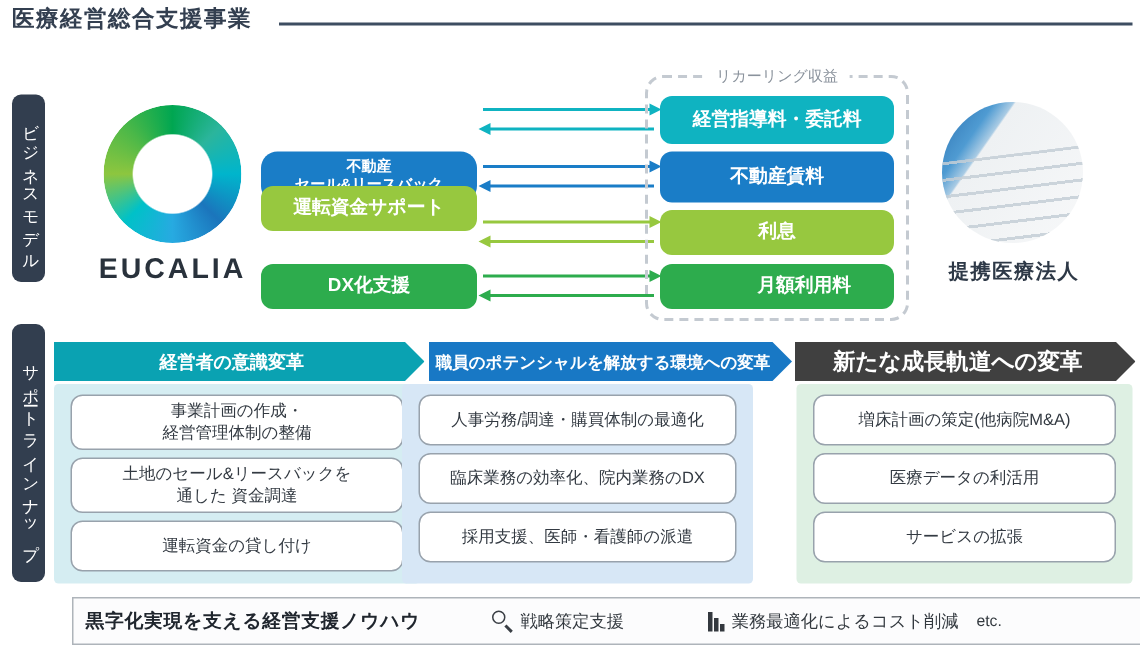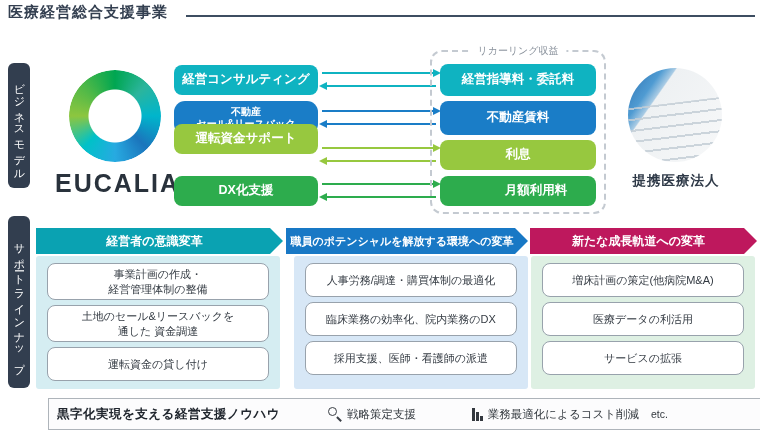--- a/index.html
+++ b/index.html
@@ -17,21 +17,21 @@
             display:flex; align-items:center; justify-content:center; letter-spacing:2px; }
   .vlabel.biz { top:63px; height:125px; }
   .vlabel.sup { top:216px; height:172px; }
 
   
   .logo-wrap { position:absolute; left:55px; top:70px; width:120px; text-align:center; }
   .logo-ring { width:92px; height:92px; margin:0 auto; border-radius:50%;
     background:conic-gradient(from -90deg,#8dc63f,#4cb848,#00a651,#2bb59c,#00b5cc,#1b75bc,#27aae1,#00c1c8,#8dc63f);
     -webkit-mask:radial-gradient(circle, transparent 0 26px, #000 27px);
             mask:radial-gradient(circle, transparent 0 26px, #000 27px); }
-  .logo-word { margin-top:7px; font-size:25px; font-weight:bold; color:#29323c; letter-spacing:2px; }
+  .logo-word { margin-top:7px; font-size:19px; font-weight:bold; color:#29323c; letter-spacing:2px; }
 
   
   .pill { position:absolute; border-radius:8px; color:#ffffff; font-weight:bold; font-size:12.5px;
           display:flex; align-items:center; justify-content:center; text-align:center; line-height:1.25; }
   .c-teal { background:#0fb3c1; } .c-blue { background:#1a7dc7; }
   .c-lime { background:#97c83f; } .c-green { background:#2dac4d; }
   .svc { left:174px; width:144px; }
   .rev { left:440px; width:156px; }
   .ml { white-space:pre-line;border-radius:11px; }
   .small-txt { font-size:10px; }
@@ -58,27 +58,27 @@
   .partner-label { position:absolute; left:600px; top:172px; width:152px; text-align:center;
                    font-size:13.5px; font-weight:bold; color:#2e3947; letter-spacing:1px; }
 
   
   .chev { position:absolute; top:228px; height:26px; color:#ffffff; font-weight:bold;
           display:flex; align-items:center; justify-content:center; text-align:center;
           clip-path:polygon(0 0, calc(100% - 13px) 0, 100% 50%, calc(100% - 13px) 100%, 0 100%);
           padding-right:10px; }
   .chev.h1 { left:36px;  width:247px; background:#0aa2b2; font-size:12px; }
   .chev.h2 { left:286px; width:242px; background:#1878c5; font-size:11px; }
-  .chev.h3 { left:530px; width:227px; background:#be185d; font-size:12px; }
+  .chev.h3 { left:530px; width:227px; background:#404040; font-size:15px; }
 
   
   .panel { position:absolute; top:256px; height:133px; border-radius:3px;
            display:flex; flex-direction:column; align-items:center; padding-top:7px; gap:5px; }
   .panel.p1 { left:36px;  width:244px; background:#d5edf2; }
-  .panel.p2 { left:294px; width:234px; background:#d7e7f6; }
+  .panel.p2 { left:268px; width:234px; background:#d7e7f6; }
   .panel.p3 { left:531px; width:224px; background:#def0e3; }
   .item { width:calc(100% - 22px); min-height:34px; background:#ffffff; border:1px solid #98a2ac;
           border-radius:8px; display:flex; align-items:center; justify-content:center; text-align:center;
           font-size:11px; color:#333a42; line-height:1.35; padding:2px 4px; }
   .item.tall { min-height:37px; }
 
   
   .footer { position:absolute; left:36px; top:398px; width:719px; height:32px; background:#fcfcfd;
             border:1px solid #aeb4ba; display:flex; align-items:center; padding:0 8px;margin-left:12px; }
   .footer-heading { font-size:12.5px; font-weight:bold; color:#20262e; letter-spacing:.5px; }
@@ -104,21 +104,20 @@
   <div class="title">医療経営総合支援事業</div>
   <div class="title-rule"></div>
 
   <div class="vlabel biz">ビジネスモデル</div>
 
   <div class="logo-wrap">
     <div class="logo-ring"></div>
     <div class="logo-word">EUCALIA</div>
   </div>
 
-  <div class="pill svc c-teal" style="top:65px;height:30px;">経営コンサルティング</div>
   <div class="pill svc c-blue ml small-txt" style="top:101px;height:34px;">不動産
 セール&amp;リースバック</div>
   <div class="pill svc c-lime" style="top:124px;height:30px;">運転資金サポート</div>
   <div class="pill svc c-green" style="top:176px;height:30px;">DX化支援</div>
 
   <div class="arr r t-teal" style="left:322px;top:72px;width:112px;"></div>
   <div class="arr l t-teal" style="left:326px;top:85px;width:110px;"></div>
   <div class="arr r t-blue" style="left:322px;top:110px;width:112px;"></div>
   <div class="arr l t-blue" style="left:326px;top:123px;width:110px;"></div>
   <div class="arr r t-lime" style="left:322px;top:147px;width:112px;"></div>

